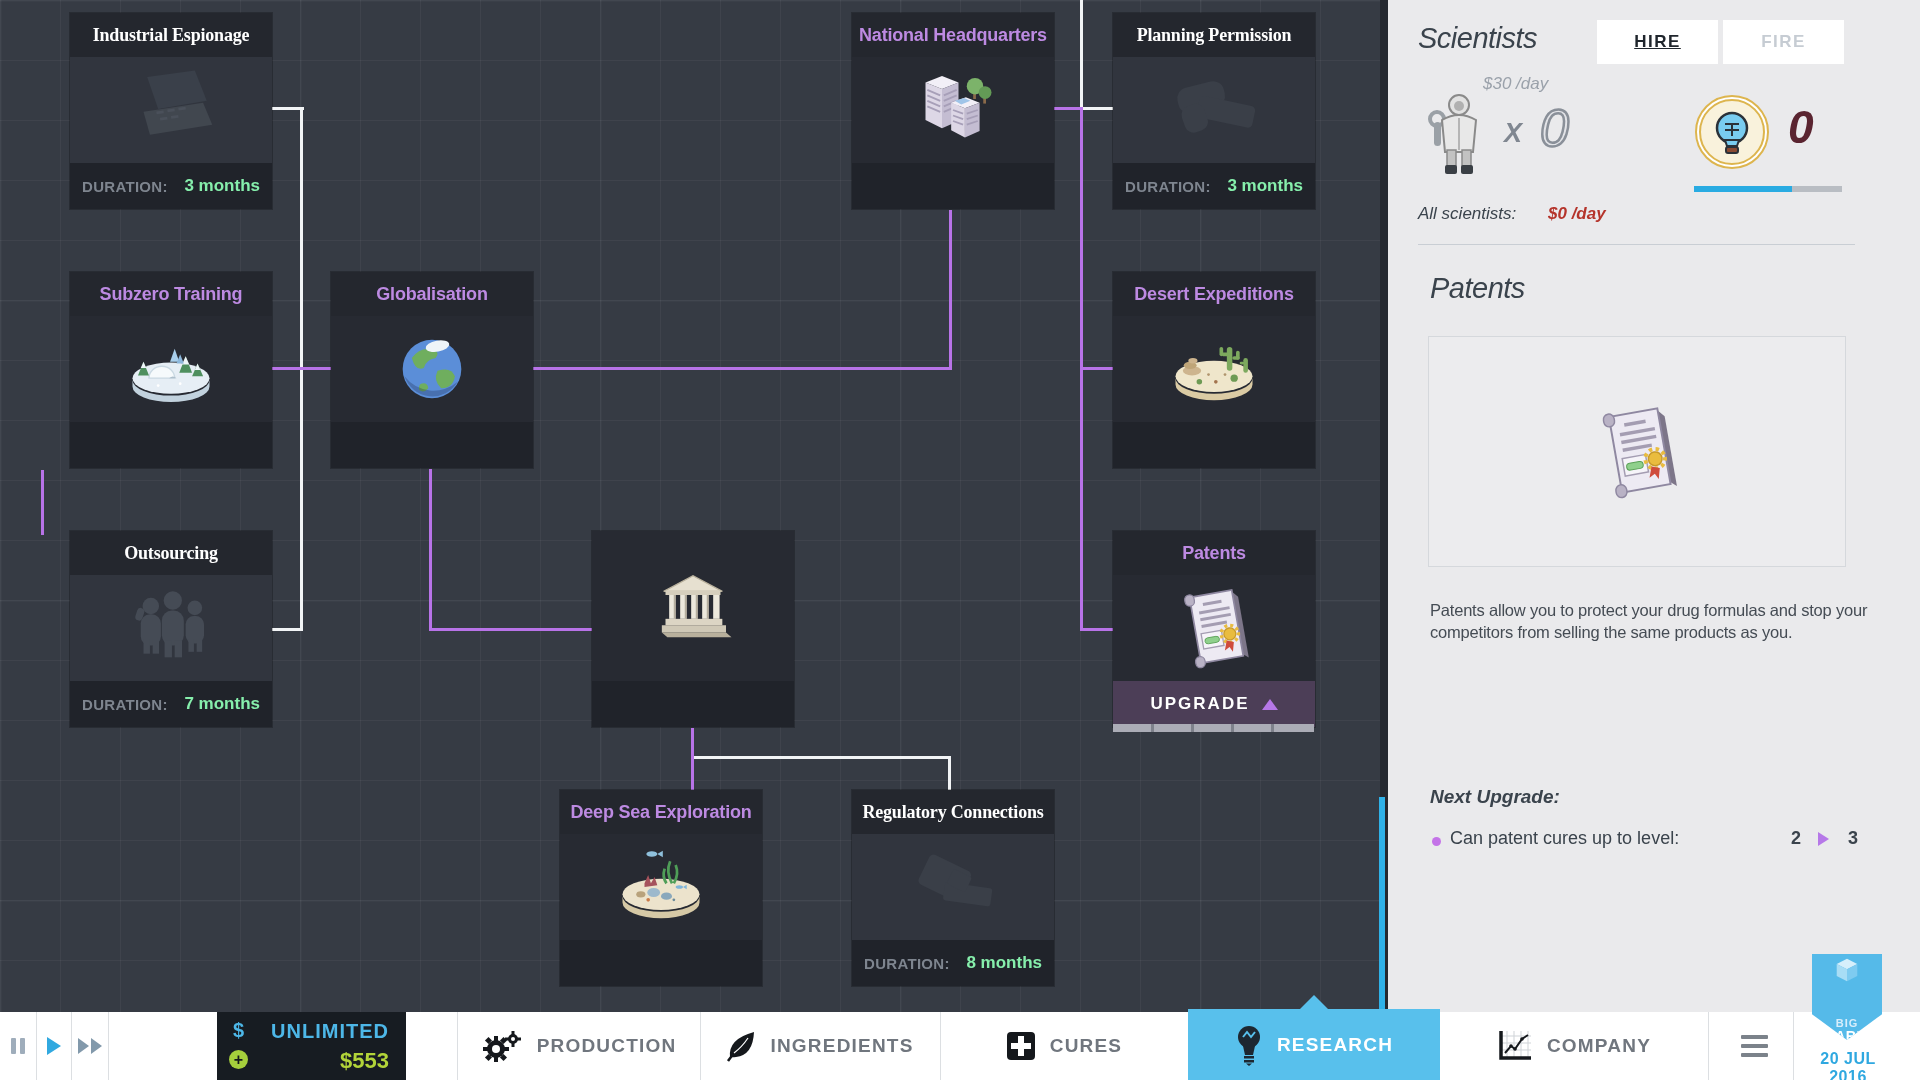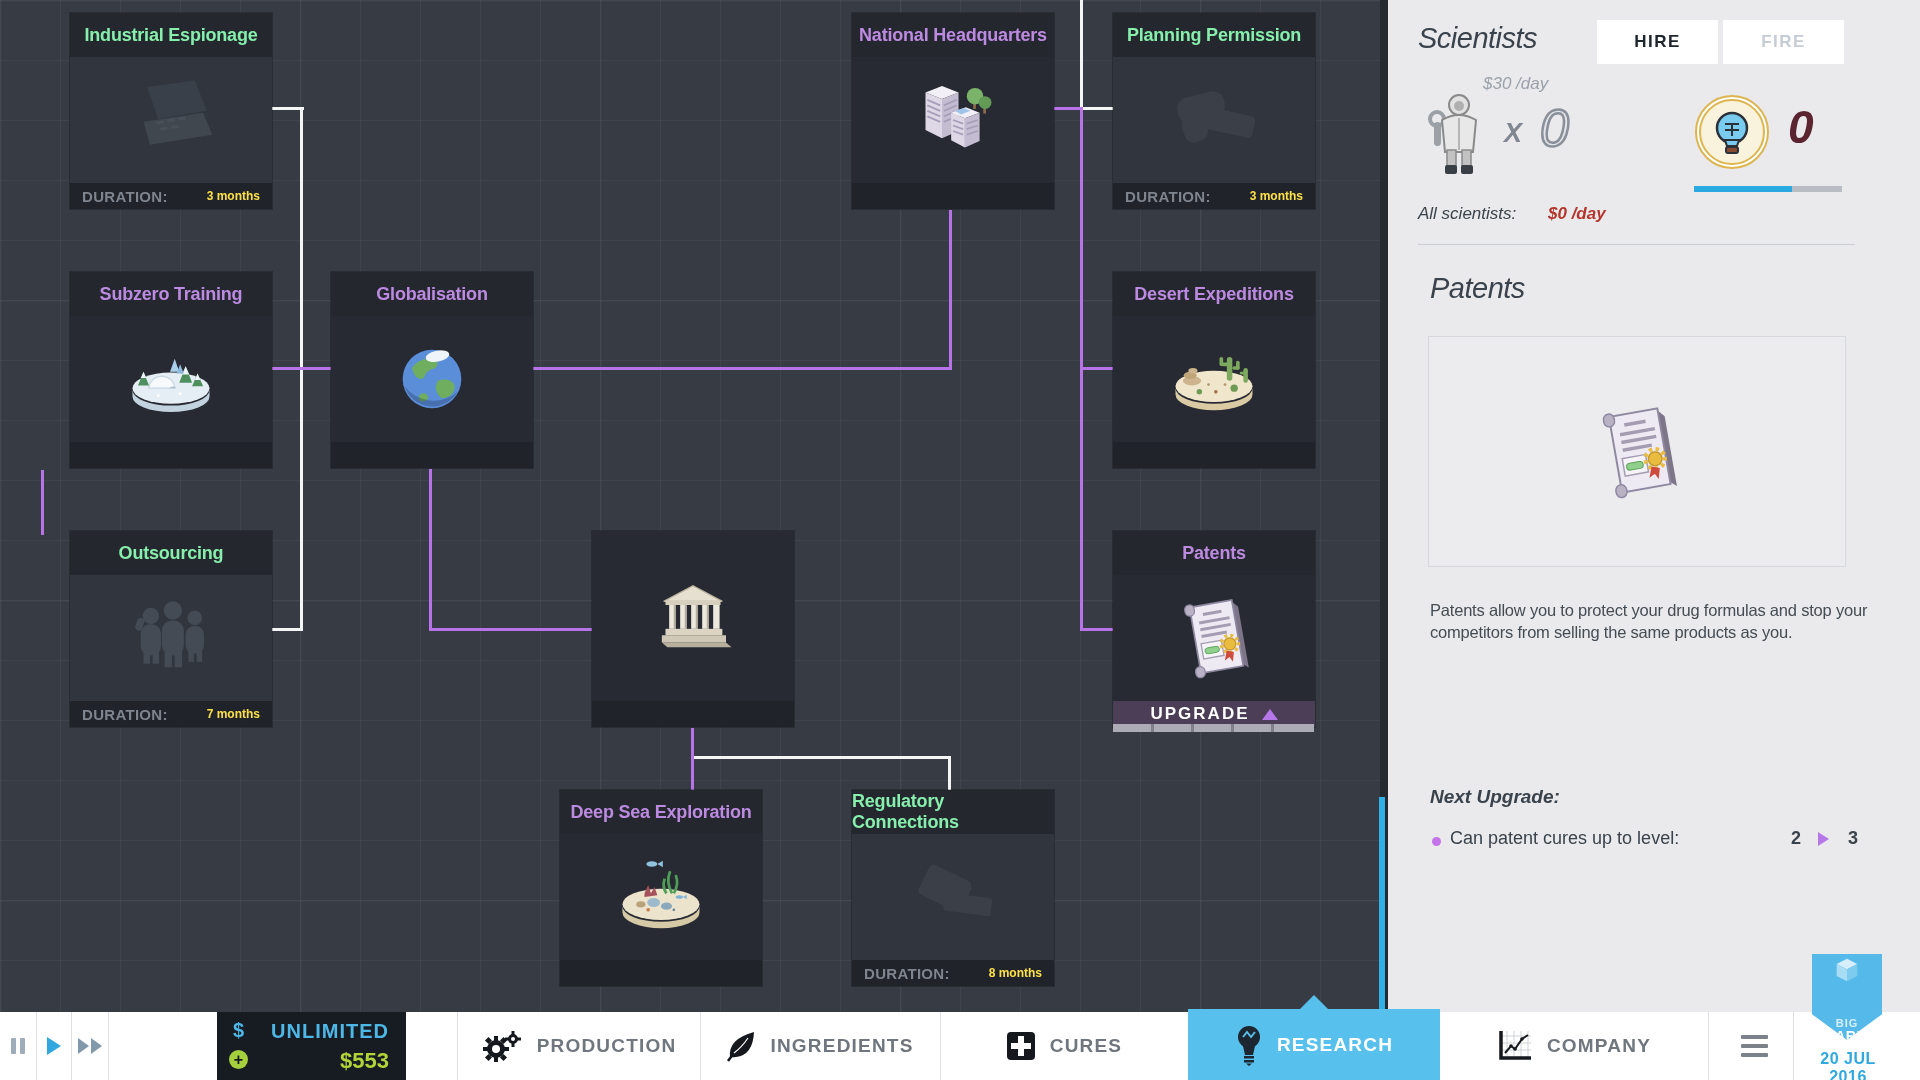--- a/index.html
+++ b/index.html
@@ -16,46 +16,46 @@
     background-size:60px 60px,60px 60px,300px 300px,300px 300px;}
   .line{position:absolute;}
   .line.white{background:#f2f4f6;}
   .line.purple{background:#b873e8;}
 
   .node{position:absolute;width:202px;height:196px;display:flex;flex-direction:column;
         box-shadow:0 0 0 1px rgba(0,0,0,0.25);cursor:pointer;}
   .node-title{height:44px;background:#24272e;display:flex;align-items:center;justify-content:center;
               font-size:18px;font-weight:700;letter-spacing:-0.2px;}
   .node.researched .node-title{color:#bd8ae2;}
-  .node.locked .node-title{color:#86efac;}
+  .node.locked .node-title{color:#ffffff;font-family:Liberation Serif, serif;}
   .node-icon{flex:1;display:flex;align-items:center;justify-content:center;background:#272a32;}
   .node.locked .node-icon{background:#31353e;}
-  .node-footer{height:26px;background:#20232a;display:flex;align-items:center;
+  .node-footer{height:46px;background:#20232a;display:flex;align-items:center;
                justify-content:space-between;padding:0 12px;box-sizing:border-box;}
   .dur-label{font-size:15px;color:#7e858f;letter-spacing:0.3px;font-weight:600;}
-  .dur-value{font-size:12px;color:#fde047;font-weight:600;}
+  .dur-value{font-size:17px;color:#86efac;font-weight:600;}
   .node-footer.upgrade{background:#4c3e57;justify-content:center;gap:12px;}
   .upgrade-label{color:#ffffff;font-size:17px;font-weight:700;letter-spacing:2px;}
   .tri-up{width:0;height:0;border-left:8px solid transparent;border-right:8px solid transparent;
           border-bottom:11px solid #b678e8;}
   .upg-bar{position:absolute;left:1113px;top:724px;width:201px;height:8px;background:#abacb6;}
   .upg-bar .tick{position:absolute;top:0;width:3px;height:8px;background:#7e818b;}
 
   
   .boundary{position:absolute;left:1380px;top:0;width:8px;height:1012px;background:#252930;}
   .scrollhint{position:absolute;left:1379px;top:797px;width:6px;height:215px;background:#2fb1e8;}
 
   
   .panel{position:absolute;left:1388px;top:0;width:532px;height:1012px;background:#eaeaec;}
   .panel *{box-sizing:border-box;}
   .p-abs{position:absolute;font-style:italic;}
   .h1{font-size:29px;color:#3a434c;font-weight:500;letter-spacing:-0.5px;}
   .btn{position:absolute;width:121px;height:44px;background:#ffffff;display:flex;align-items:center;
        justify-content:center;font-size:17px;font-weight:700;letter-spacing:1.5px;cursor:pointer;}
-  .btn.hire{color:#20262d;}
+  .btn.hire{color:#20262d;text-decoration:underline;}
   .btn.fire{color:#c6ccd3;}
   .cost{font-size:17px;color:#9aa1aa;}
   .mult{font-size:27px;color:#808791;font-weight:600;}
   .zero-outline{font-size:52px;font-weight:300;color:#e3e4e8;-webkit-text-stroke:2.5px #8a9099;}
   .idea-count{font-size:46px;font-weight:700;color:#5a2430;}
   .meter{position:absolute;left:306px;top:186px;width:148px;height:6px;background:#b9bdc3;}
   .meter .fill{position:absolute;left:0;top:0;height:6px;width:98px;background:#29abe2;}
   .lbl{font-size:17px;color:#3a434c;}
   .red{color:#b5342b;font-weight:600;}
   .divider{position:absolute;left:30px;top:244px;width:437px;height:1px;background:#c9ced4;}

